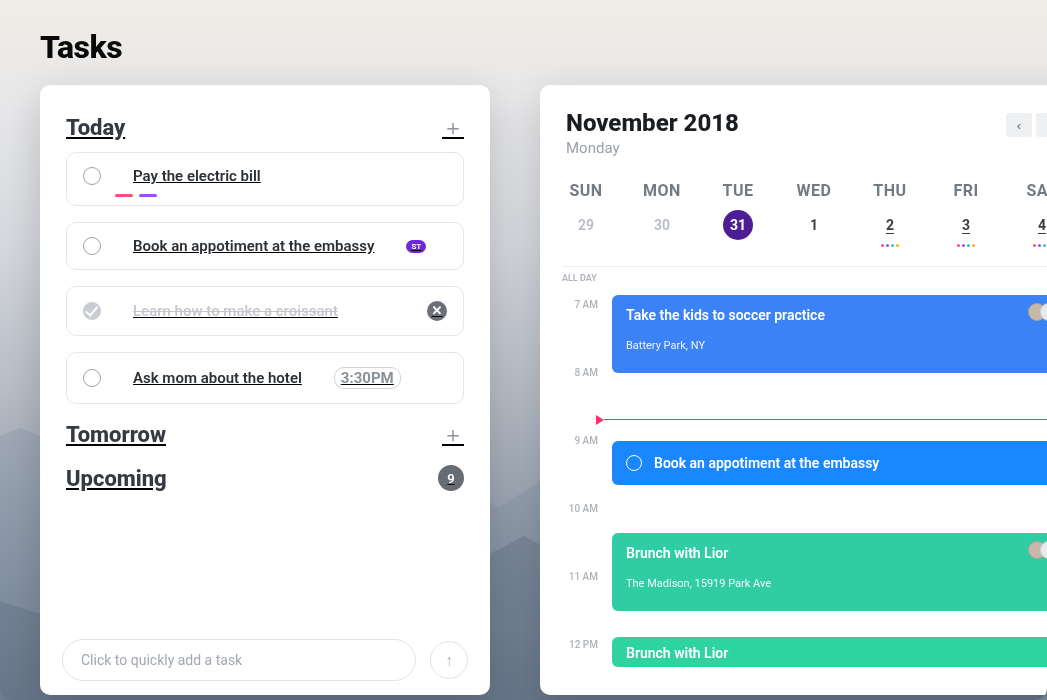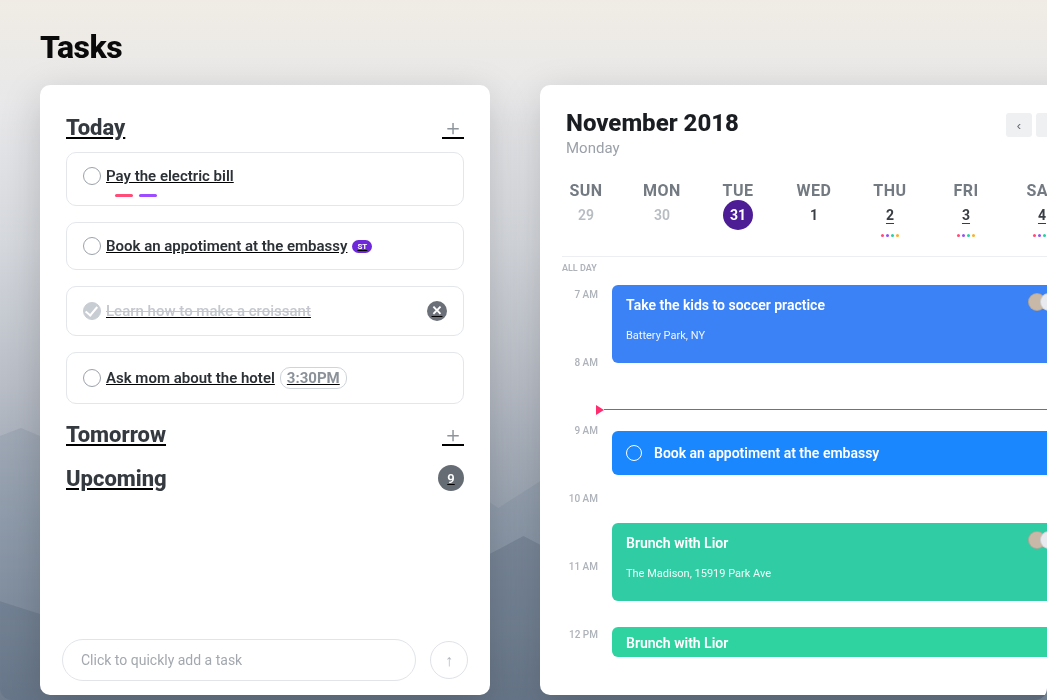--- a/index.html
+++ b/index.html
@@ -45,21 +45,21 @@
     display:flex; align-items:center; justify-content:space-between;
     padding:0 26px; margin-top:4px;
   }
   .section-header h2 { font-size:22px; font-weight:800; color:#353a40; }
   .plus-btn { width:22px; height:22px; display:flex; align-items:center; justify-content:center;
     color:#8d949c; font-size:22px; font-weight:300; cursor:pointer; }
   .task-list { padding:12px 26px 0 26px; display:flex; flex-direction:column; gap:16px; }
 
   .task-card {
     border:1px solid #e3e6ea; border-radius:10px;
-    padding:14px 16px; display:flex; align-items:center; gap:5px;
+    padding:14px 16px; display:flex; align-items:center; gap:32px;
     position:relative; background:#fff;
   }
   .task-circle {
     width:18px; height:18px; border:1.5px solid #9aa2ab; border-radius:50%; flex-shrink:0;
   }
   .task-circle.done {
     background:#c8cdd3; border-color:#c8cdd3; position:relative;
   }
   .task-circle.done::after {
     content:""; position:absolute; left:4px; top:1px; width:5px; height:10px;
@@ -110,21 +110,21 @@
   .cal-sub { font-size:15px; color:#9ba1a9; margin-top:2px; }
   .cal-nav { display:flex; gap:4px; margin-top:4px; }
   .cal-nav button {
     width:26px; height:24px; border:none; background:#eef0f2; color:#656b72;
     font-size:13px; cursor:pointer; border-radius:3px;
   }
 
   .week-row { display:flex; justify-content:space-between; padding:24px 22px 0 22px; }
   .day-col { width:48px; text-align:center; }
   .dow { font-size:16px; font-weight:700; color:#737a82; letter-spacing:0.5px; }
-  .daynum { margin-top:0; font-size:14px; font-weight:700; color:#393e44;
+  .daynum { margin-top:10px; font-size:14px; font-weight:700; color:#393e44;
     width:30px; height:30px; line-height:30px; border-radius:50%; margin-left:auto; margin-right:auto; }
   .daynum.muted { color:#b7bcc3; font-weight:600; }
   .daynum.selected { background:#4c1d95; color:#fff; }
   .daynum.underline { text-decoration:underline; text-underline-offset:3px; }
   .dots { display:flex; justify-content:center; gap:2px; margin-top:4px; height:4px; }
   .dot { width:3px; height:3px; border-radius:50%; }
 
   .divider { height:1px; background:#eceef1; margin:18px 22px 0 22px; }
   .allday { font-size:9px; color:#aeb3ba; font-weight:600; padding:6px 0 0 22px; }
 

